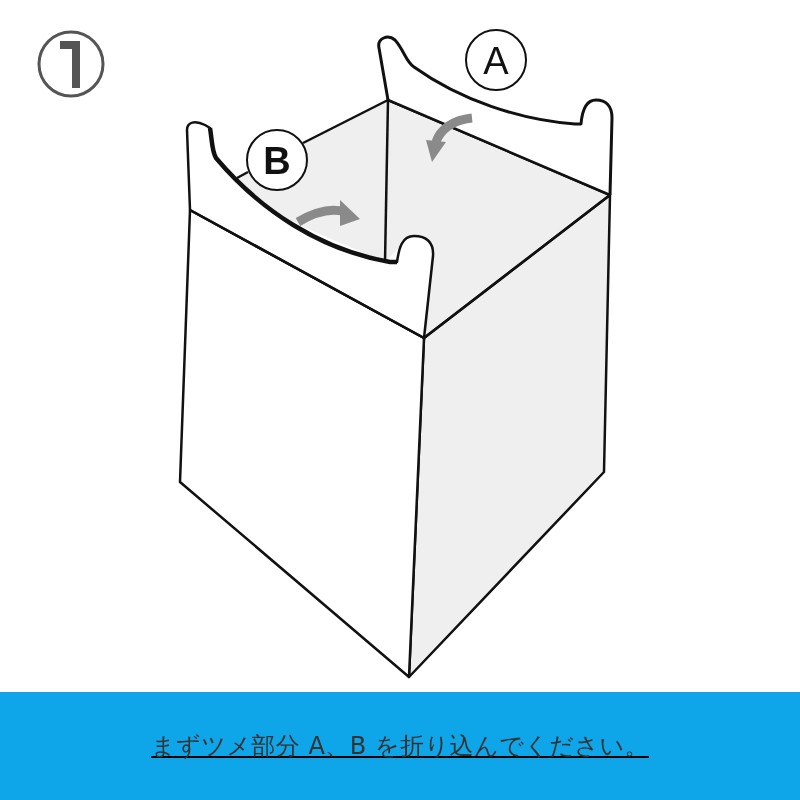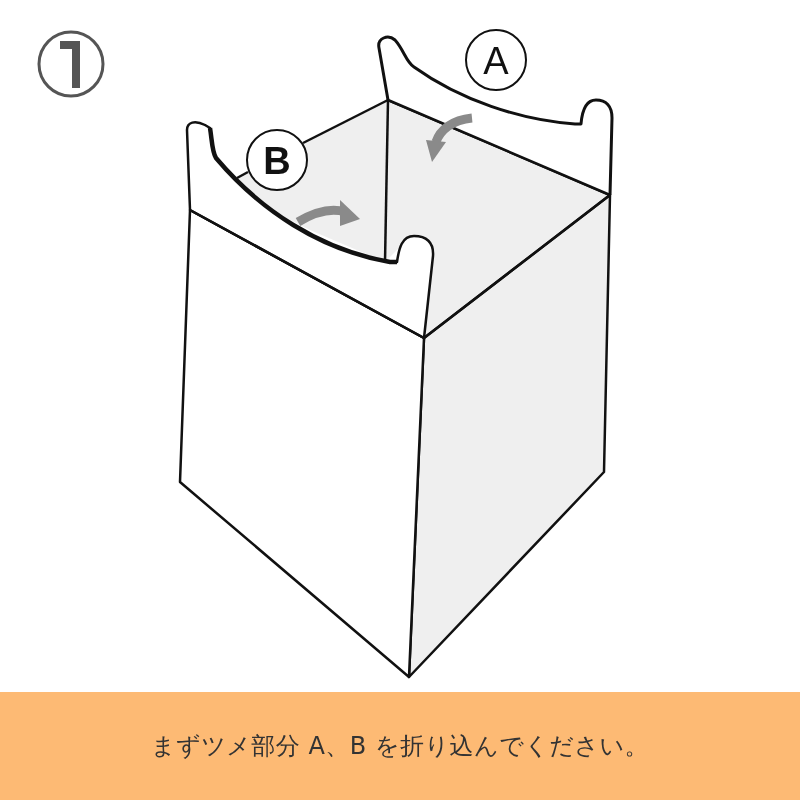--- a/index.html
+++ b/index.html
@@ -1,20 +1,20 @@
 <!DOCTYPE html>
 <html><head>
 <meta charset="utf-8">
 <style>
   html, body { margin:0; padding:0; }
   body { width:800px; height:800px; background:#ffffff; position:relative; overflow:hidden;
          font-family:"DejaVu Sans", "Liberation Sans", sans-serif; }
   #figure { position:absolute; left:0; top:0; width:800px; height:692px; }
-  #caption-bar { position:absolute; left:0; top:692px; width:800px; height:108px; background:#fdba74;
-                 display:flex; align-items:center; justify-content:center; }
+  #caption-bar { position:absolute; left:0; top:692px; width:800px; height:108px; background:#0ea5e9;
+                 display:flex; align-items:center; justify-content:center;text-decoration:underline; }
   #caption-text { font-size:24px; color:#333333; letter-spacing:0.5px; }
   .label-text { font-family:"Liberation Sans", "DejaVu Sans", sans-serif; }
 </style>
 </head>
 <body>
 
 <div id="figure">
   <svg width="800" height="692" viewBox="0 0 800 692" xmlns="http://www.w3.org/2000/svg">
 
     <g>

